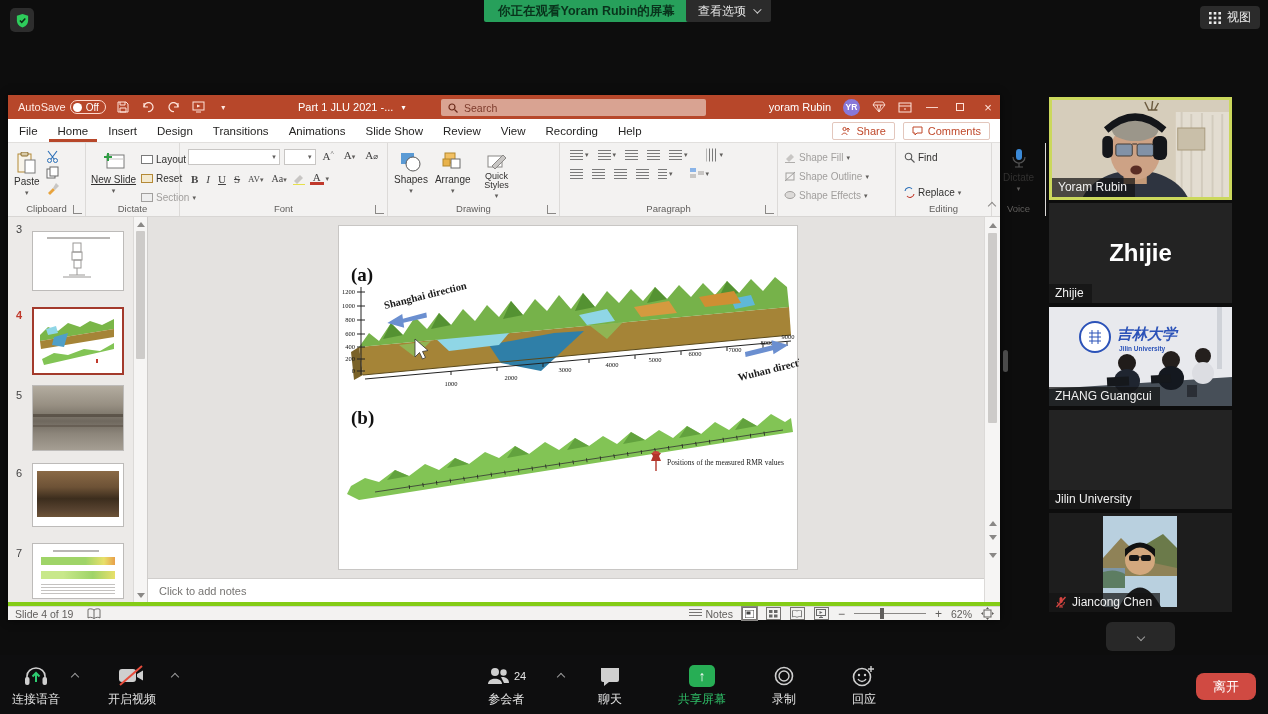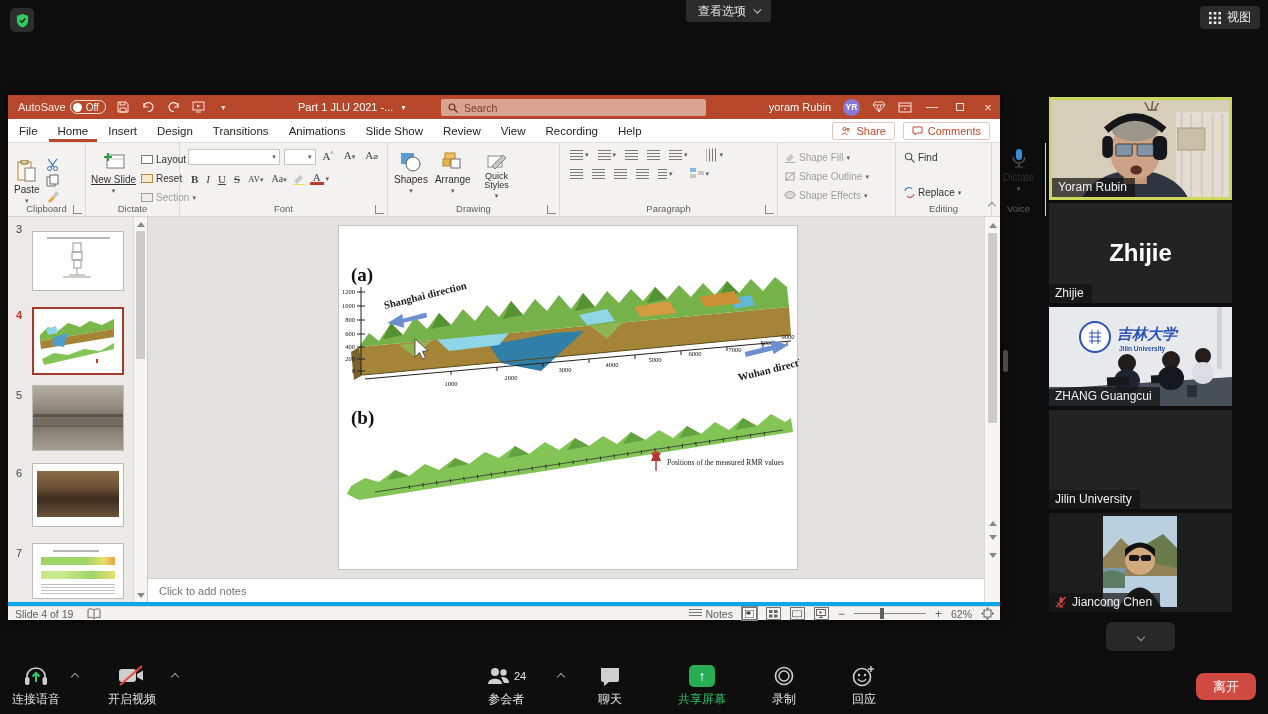--- a/index.html
+++ b/index.html
@@ -14,21 +14,21 @@
 
   
   .shield-btn { left:10px; top:8px; width:24px; height:24px; background:#2d2d2d; border-radius:5px; display:flex; align-items:center; justify-content:center; }
   .watch-banner { left:484px; top:0; height:22px; background:#27a05b; color:#09331c; font-size:12.5px; font-weight:bold; display:flex; align-items:center; padding:0 14px; border-radius:0 0 2px 2px; }
   .view-opts { left:686px; top:0; height:22px; background:#2b2b2b; color:#e6e6e6; font-size:12px; display:flex; align-items:center; gap:7px; padding:0 12px; border-radius:0 0 2px 2px; }
   .view-btn { right:8px; top:6px; height:23px; background:#2b2b2b; color:#ececec; font-size:12px; display:flex; align-items:center; gap:6px; padding:0 9px; border-radius:4px; }
   .chev { display:inline-block; width:6px; height:6px; border-right:1.5px solid #cfcfcf; border-bottom:1.5px solid #cfcfcf; transform:rotate(45deg) translateY(-2px); }
   .chev-up-t { display:inline-block; width:6px; height:6px; border-right:1.5px solid #b9b9b9; border-top:1.5px solid #b9b9b9; transform:rotate(-45deg); }
 
   
-  #ppt { left:8px; top:95px; width:992px; height:525px; background:#0ea5e9; box-shadow:0 0 8px rgba(0,0,0,.6); }
+  #ppt { left:8px; top:95px; width:992px; height:525px; background:#84cc16; box-shadow:0 0 8px rgba(0,0,0,.6); }
   .ppt-titlebar { position:absolute; left:0; top:0; width:100%; height:24px; background:#b7472a; color:#fff; display:flex; align-items:center; font-size:11px; }
   .tb-item { display:flex; align-items:center; gap:4px; margin-left:10px; color:#ffe9e2; }
   .autosave-pill { border:1px solid #ffd9cd; border-radius:9px; height:14px; display:flex; align-items:center; padding:0 6px 0 2px; gap:4px; font-size:10px; color:#fff; }
   .autosave-dot { width:9px; height:9px; border-radius:50%; background:#fff; }
   .qat-ico { width:15px; height:15px; display:flex; align-items:center; justify-content:center; }
   .ppt-title { position:absolute; left:290px; top:0; height:24px; display:flex; align-items:center; gap:8px; font-size:11px; color:#fff; }
   .search-box { position:absolute; left:433px; top:4px; width:265px; height:17px; background:#d9a392; border-radius:2px; display:flex; align-items:center; padding:0 7px; gap:6px; }
   .search-box input { flex:1; border:none; outline:none; background:transparent; font-size:10.5px; color:#5c241a; font-family:inherit; }
   .search-box input::placeholder { color:#7c3a2b; }
   .tb-right { position:absolute; right:4px; top:0; height:24px; display:flex; align-items:center; gap:12px; color:#fff; }
@@ -101,20 +101,23 @@
 </head>
 <body>
 
 <div class="screen">
 
   <div class="abs shield-btn">
     <svg width="15" height="15" viewBox="0 0 16 16">
       <path d="M8 1 L14 3 V8 C14 12 11 14.5 8 15.5 C5 14.5 2 12 2 8 V3 Z" fill="#2ecc5b"></path>
       <path d="M5.2 8 L7.2 10 L11 5.8" stroke="#0c2e16" stroke-width="1.6" fill="none"></path>
     </svg>
+  </div>
+  <div class="abs watch-banner">
+    <span>你正在观看Yoram Rubin的屏幕</span>
   </div>
   <div class="abs view-opts">
     <span>查看选项</span>
     <span class="chev"></span>
   </div>
   <div class="abs view-btn">
     <svg width="12" height="12" viewBox="0 0 12 12">
       <g fill="#ececec">
         <rect x="0" y="0" width="2.6" height="2.6"></rect>
           <rect x="4.7" y="0" width="2.6" height="2.6"></rect>
@@ -247,21 +250,21 @@
               <path d="M1 1 H10 V7 H5 L3 9 V7 H1 Z" fill="none" stroke="#c0492b"></path>
             </svg>
           <span>Comments</span>
         </div>
       </div>
     </div>
 
     <div class="ppt-ribbon">
 
       <div class="rgroup" style="width:78px;">
-        <div style="display:flex; padding:4px 4px 0 6px; gap:6px;margin-top:8px;">
+        <div style="display:flex; padding:4px 4px 0 6px; gap:6px;">
           <div class="bigbtn">
             <svg width="20" height="22" viewBox="0 0 20 22">
                 <rect x="1" y="2" width="13" height="18" fill="#f8f4ea" stroke="#b48936"></rect>
                 <rect x="4" y="0" width="7" height="4" rx="1" fill="#d9cba8" stroke="#8a6b2a"></rect>
                 <rect x="8" y="8" width="10" height="13" fill="#fff" stroke="#7a7a7a"></rect>
               </svg>
             <span>Paste</span>
               <span class="ddv">▾</span>
           </div>
           <div style="display:flex; flex-direction:column; gap:3px; padding-top:3px;">

